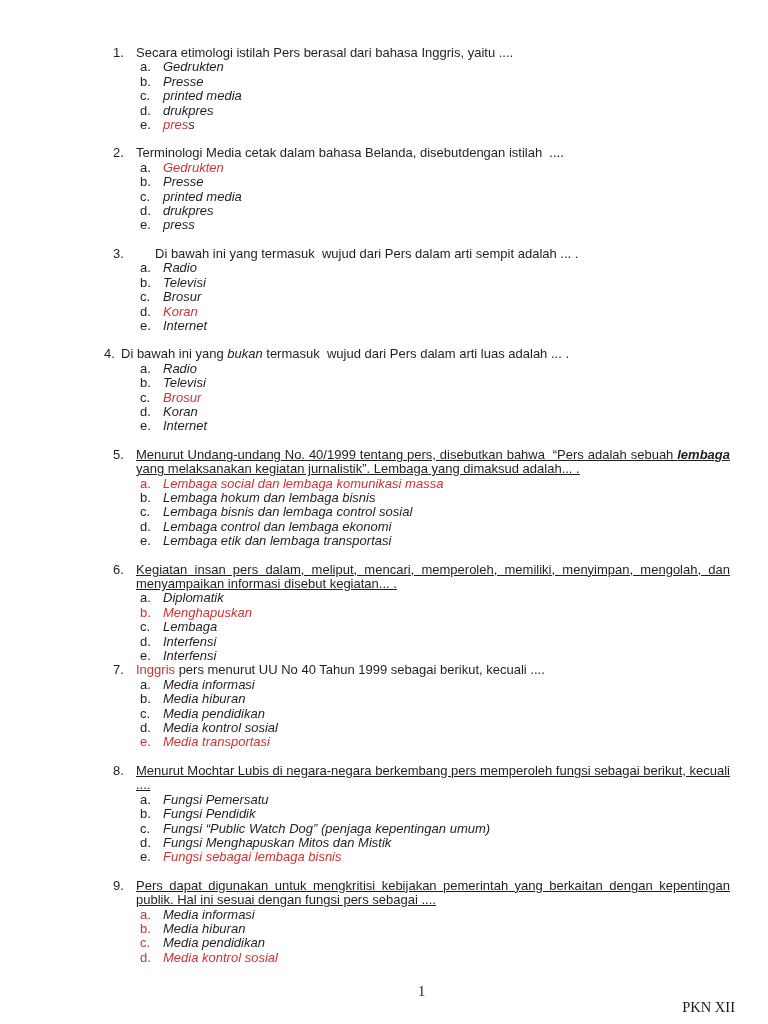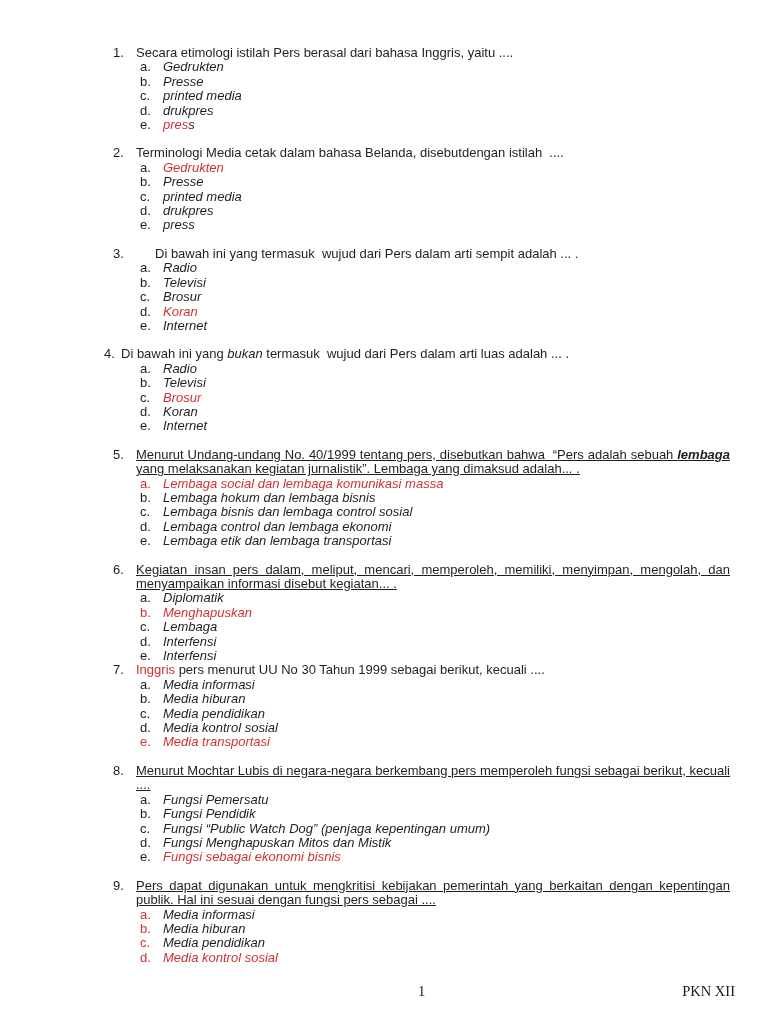--- a/index.html
+++ b/index.html
@@ -25,21 +25,21 @@
   .letter { display: inline-block; width: 23px; flex-shrink: 0; }
   .otext { flex: 1; font-style: italic; }
   .red { color: var(--red, #cc3333); }
   .bold { font-weight: bold; }
   .ital { font-style: italic; }
   .footer {
     position: relative; margin-top: 19px;
     font-family: "Liberation Serif", serif; font-size: 14.5px; color: #1a1a1a;
   }
   .page-num { text-align: center; }
-  .doc-code { position: absolute; right: -5px; top: 0; }
+  .doc-code { position: absolute; right: -5px; top: 16px; }
 </style>
 </head>
 <body style="color: rgb(31, 31, 31);">
 
 <div class="page">
   <div id="question-list">
       <div class="question">
         <div class="qrow">
           <span class="qnum">1.</span>
           <div class="qtext"><span>Secara etimologi istilah Pers berasal dari bahasa Inggris, yaitu ....</span></div>
@@ -203,21 +203,21 @@
           </div>
           <div class="optrow">
             <span class="letter">e.</span>
             <span class="otext"><span>Interfensi</span></span>
           </div>
         </div>
       </div>
       <div class="question no-gap">
         <div class="qrow">
           <span class="qnum">7.</span>
-          <div class="qtext"><span class="red">Inggris</span><span> pers menurut UU No 30 Tahun 1999 sebagai berikut, kecuali ....</span></div>
+          <div class="qtext"><span class="red">Inggris</span><span> pers menurut UU No 40 Tahun 1999 sebagai berikut, kecuali ....</span></div>
         </div>
         <div class="options">
           <div class="optrow">
             <span class="letter">a.</span>
             <span class="otext"><span>Media informasi</span></span>
           </div>
           <div class="optrow">
             <span class="letter">b.</span>
             <span class="otext"><span>Media hiburan</span></span>
           </div>
@@ -252,21 +252,21 @@
           <div class="optrow">
             <span class="letter">c.</span>
             <span class="otext"><span>Fungsi “Public Watch Dog” (penjaga kepentingan umum)</span></span>
           </div>
           <div class="optrow">
             <span class="letter">d.</span>
             <span class="otext"><span>Fungsi Menghapuskan Mitos dan Mistik</span></span>
           </div>
           <div class="optrow">
             <span class="letter">e.</span>
-            <span class="otext"><span class="red">Fungsi sebagai ekonomi bisnis</span></span>
+            <span class="otext"><span class="red">Fungsi sebagai lembaga bisnis</span></span>
           </div>
         </div>
       </div>
       <div class="question justify">
         <div class="qrow">
           <span class="qnum">9.</span>
           <div class="qtext"><span>Pers dapat digunakan untuk mengkritisi kebijakan pemerintah yang berkaitan dengan kepentingan publik. Hal ini sesuai dengan fungsi pers sebagai ....</span></div>
         </div>
         <div class="options">
           <div class="optrow">

